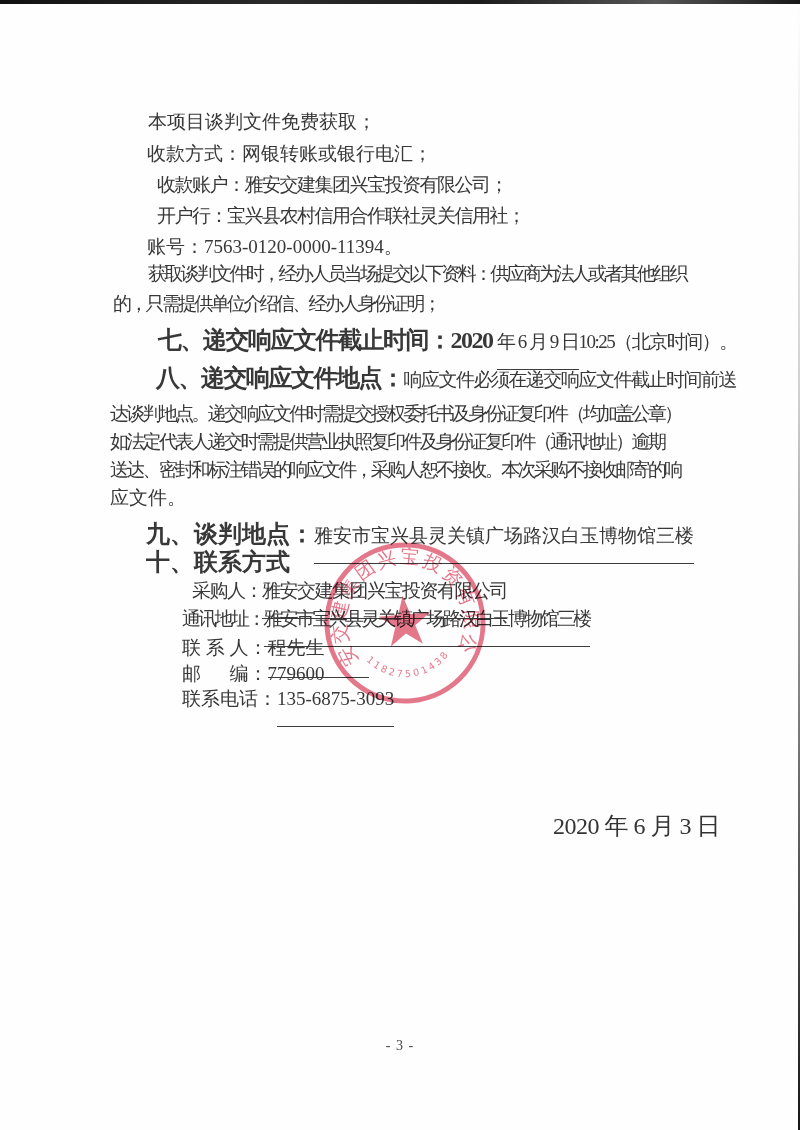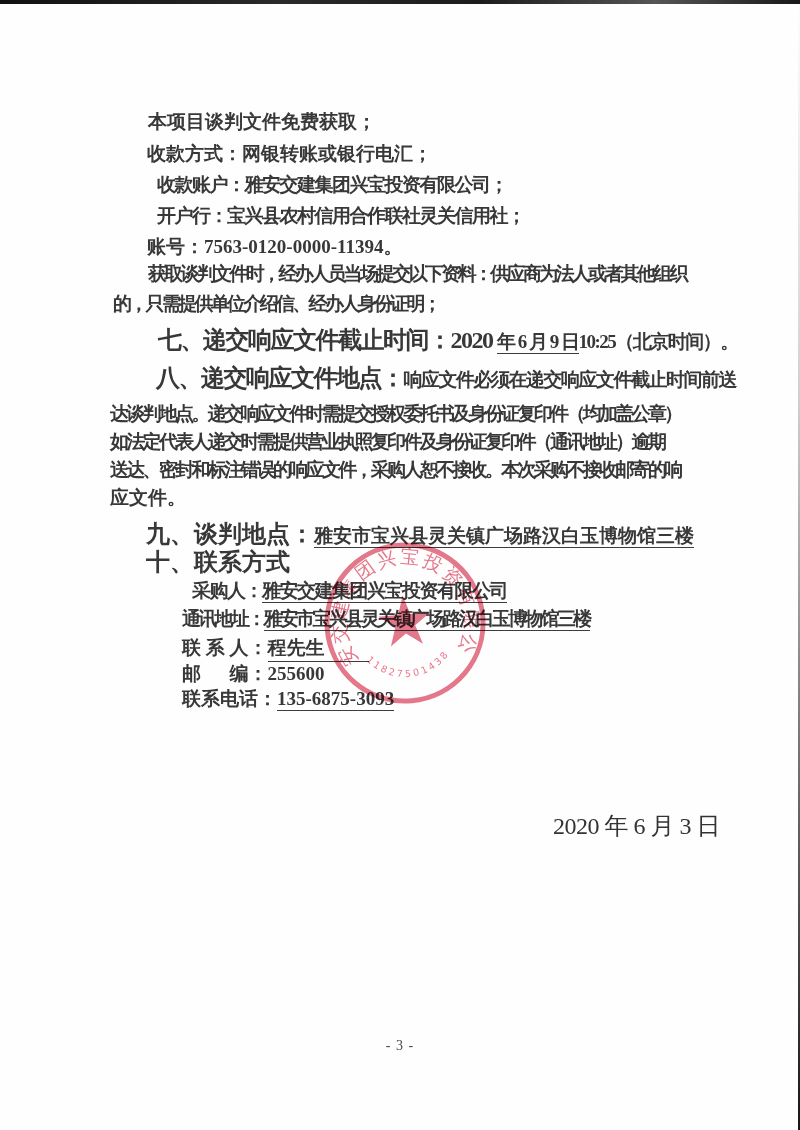--- a/index.html
+++ b/index.html
@@ -24,23 +24,23 @@
     background:linear-gradient(180deg,rgba(160,160,160,0) 0%,rgba(170,170,170,.55) 35%,#6a6a6a 70%,#161616 100%);
   }
   
   .line{
     position:absolute;
     white-space:pre;
     font-size:19px;
     line-height:24px;
     color:#383838;
   }
-  .line span{white-space:pre;font-weight:bold;}
+  .line span{white-space:pre;}
   .b{font-weight:700;font-size:24px;}
-  .u{border-bottom:1.2px solid #3c3c3c;padding-bottom:1px;}
+  .u{border-bottom:1.2px solid #3c3c3c;padding-bottom:17px;}
   .uw{display:inline-block;padding-right:44px;}
   .t1{letter-spacing:-1.5px;margin-left:10px;}
   .t2{letter-spacing:-2.7px;}
   #issue-date{
     position:absolute;left:553px;top:810px;
     font-size:24px;letter-spacing:-0.5px;color:#333;white-space:pre;
   }
   #page-number{
     position:absolute;left:0;top:1038px;width:800px;
     text-align:center;font-size:14px;color:#4a4a4a;letter-spacing:1px;
@@ -72,21 +72,21 @@
       <div class="line t1" style="top: 366px; left: 146px;"><span class="b">八、递交响应文件地点：</span><span>响应文件必须在递交响应文件截止时间前送</span></div>
       <div class="line t2" style="top: 402px; left: 110px;"><span>达谈判地点。递交响应文件时需提交授权委托书及身份证复印件（均加盖公章）</span></div>
       <div class="line t2" style="top: 430px; left: 110px;"><span>如法定代表人递交时需提供营业执照复印件及身份证复印件（通讯地址）逾期</span></div>
       <div class="line t2" style="top: 458px; left: 110px;"><span>送达、密封和标注错误的响应文件，采购人恕不接收。本次采购不接收邮寄的响</span></div>
       <div class="line" style="top: 486px; left: 110px;"><span>应文件。</span></div>
       <div class="line" style="top: 522px; left: 146px;"><span class="b">九、谈判地点：</span><span class="u">雅安市宝兴县灵关镇广场路汉白玉博物馆三楼</span></div>
       <div class="line" style="top: 550px; left: 146px;"><span class="b">十、联系方式</span></div>
       <div class="line t1" style="top: 579px; left: 182px;"><span>采购人：</span><span class="u">雅安交建集团兴宝投资有限公司</span></div>
       <div class="line t2" style="top: 607px; left: 182px;"><span>通讯地址：</span><span class="u">雅安市宝兴县灵关镇广场路汉白玉博物馆三楼</span></div>
       <div class="line" style="top: 636px; left: 182px;"><span>联 系 人：</span><span class="u uw">程先生</span></div>
-      <div class="line" style="top: 662px; left: 182px;"><span>邮      编：</span><span>255600</span></div>
+      <div class="line" style="top: 662px; left: 182px;"><span>邮      编：</span><span>779600</span></div>
       <div class="line" style="top: 687px; left: 182px;"><span>联系电话：</span><span class="u">135-6875-3093</span></div>
     </div>
 
   <svg id="seal" viewBox="0 0 200 200">
     <circle cx="100" cy="100" r="94" fill="none" stroke="#e05a72" stroke-width="6"></circle>
     <polygon fill="#e05a72" points="100,67 107.4,89.8 131.4,89.8 112,103.9 119.4,126.7 100,112.6 80.6,126.7 88,103.9 68.6,89.8 92.6,89.8"></polygon>
     <path id="arcTop" d="M 37.6,136 A 72,72 0 1,1 162.4,136" fill="none"></path>
     <path id="arcBottom" d="M 50.2,141.8 A 65,65 0 0,0 149.8,141.8" fill="none"></path>
     <text font-size="23" fill="#e05a72" letter-spacing="3" style="font-family:&quot;Liberation Serif&quot;,&quot;DejaVu Serif&quot;,serif;">
       <textPath href="#arcTop" startOffset="50%" text-anchor="middle">雅安交建集团兴宝投资有限公司</textPath>

